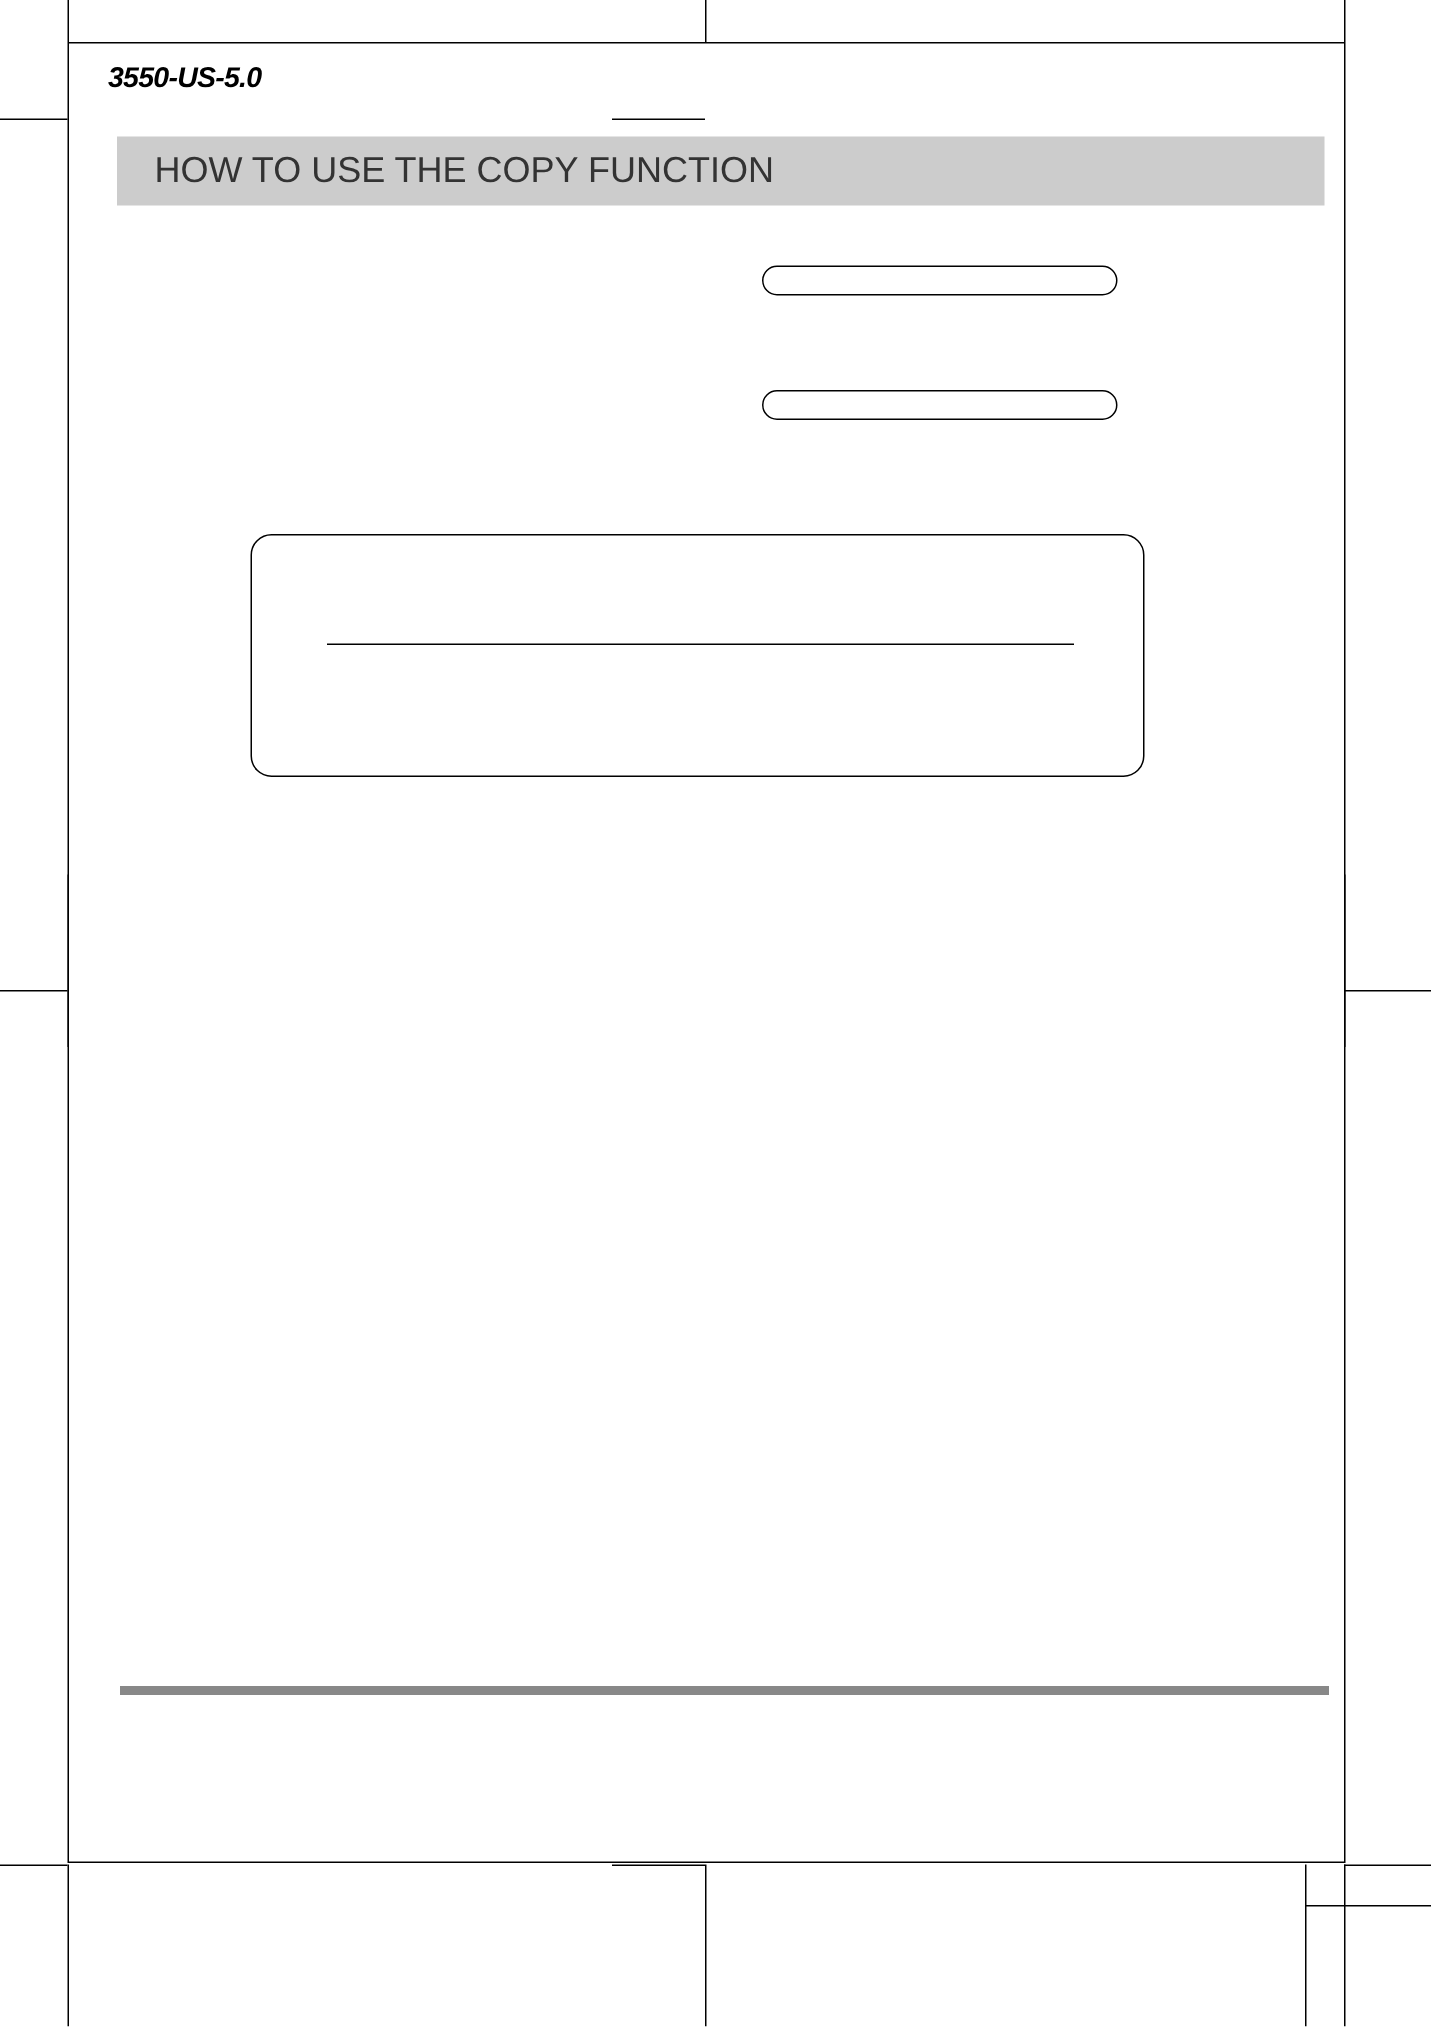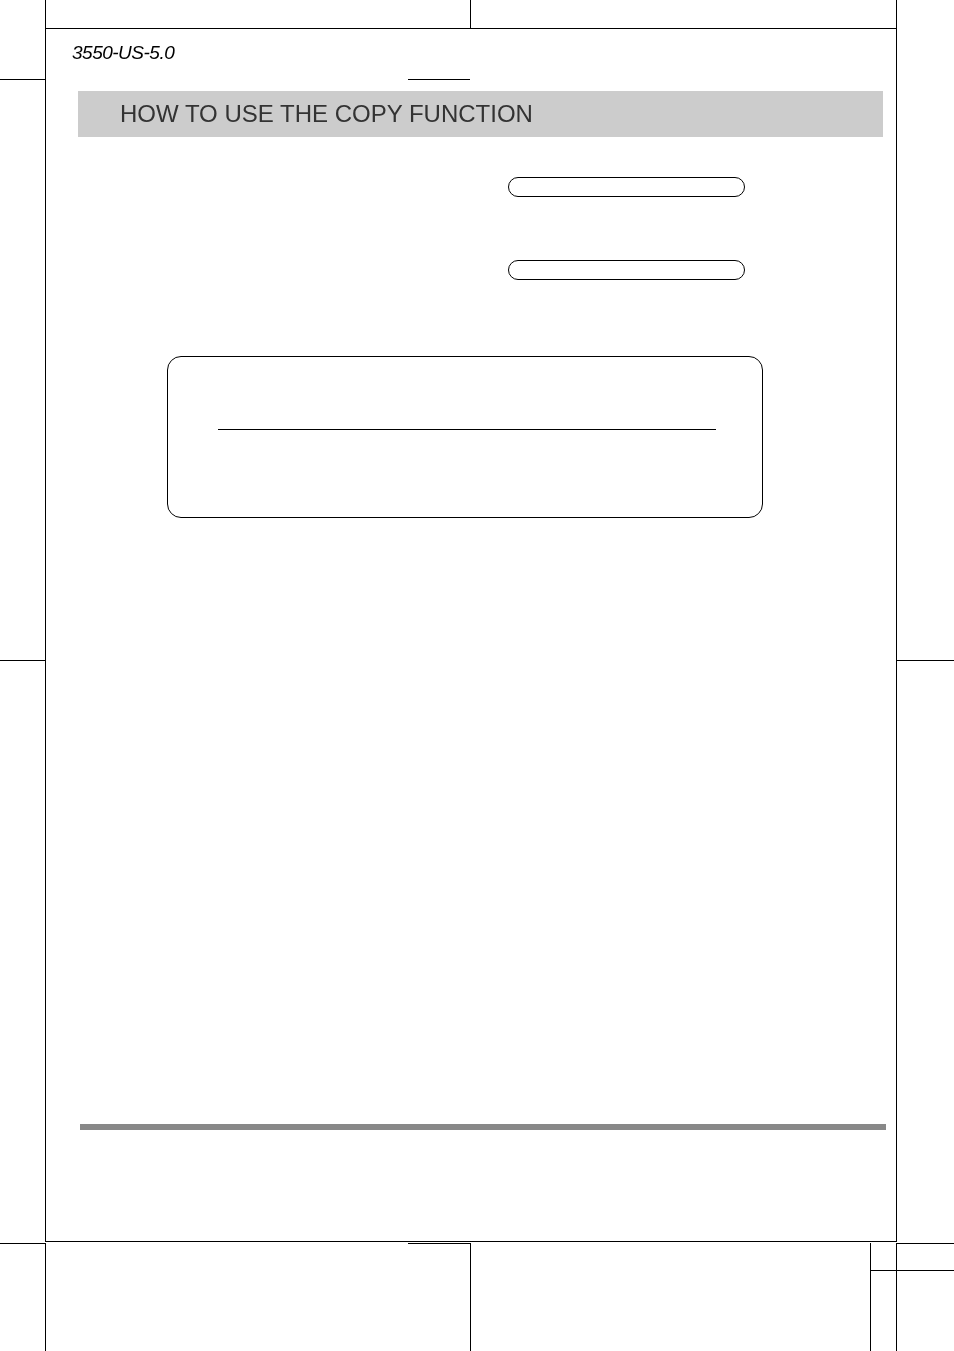--- a/index.html
+++ b/index.html
@@ -42,34 +42,34 @@
       left: 45px;
       width: 852px;
       height: 1214px;
       border: 1px solid #000;
     }
     .doc-id {
       position: absolute;
       top: 42px;
       left: 72px;
       font-style: italic;
-      font-weight: normal;
+      font-weight: bold;
       font-size: 19px;
       letter-spacing: -0.5px;
     }
     .section-header {
       position: absolute;
       top: 91px;
       left: 78px;
       width: 805px;
       height: 46px;
       background: #cccccc;
       display: flex;
       align-items: center;
-      padding-left: 37px;
+      padding-left: 20px;
       font-size: 24px;
       color: #333;
       border-left: 5px solid #ffffff00;
     }
     .section-header::before {
       content: '';
       position: absolute;
       left: 0;
       top: 0;
       bottom: 0;

